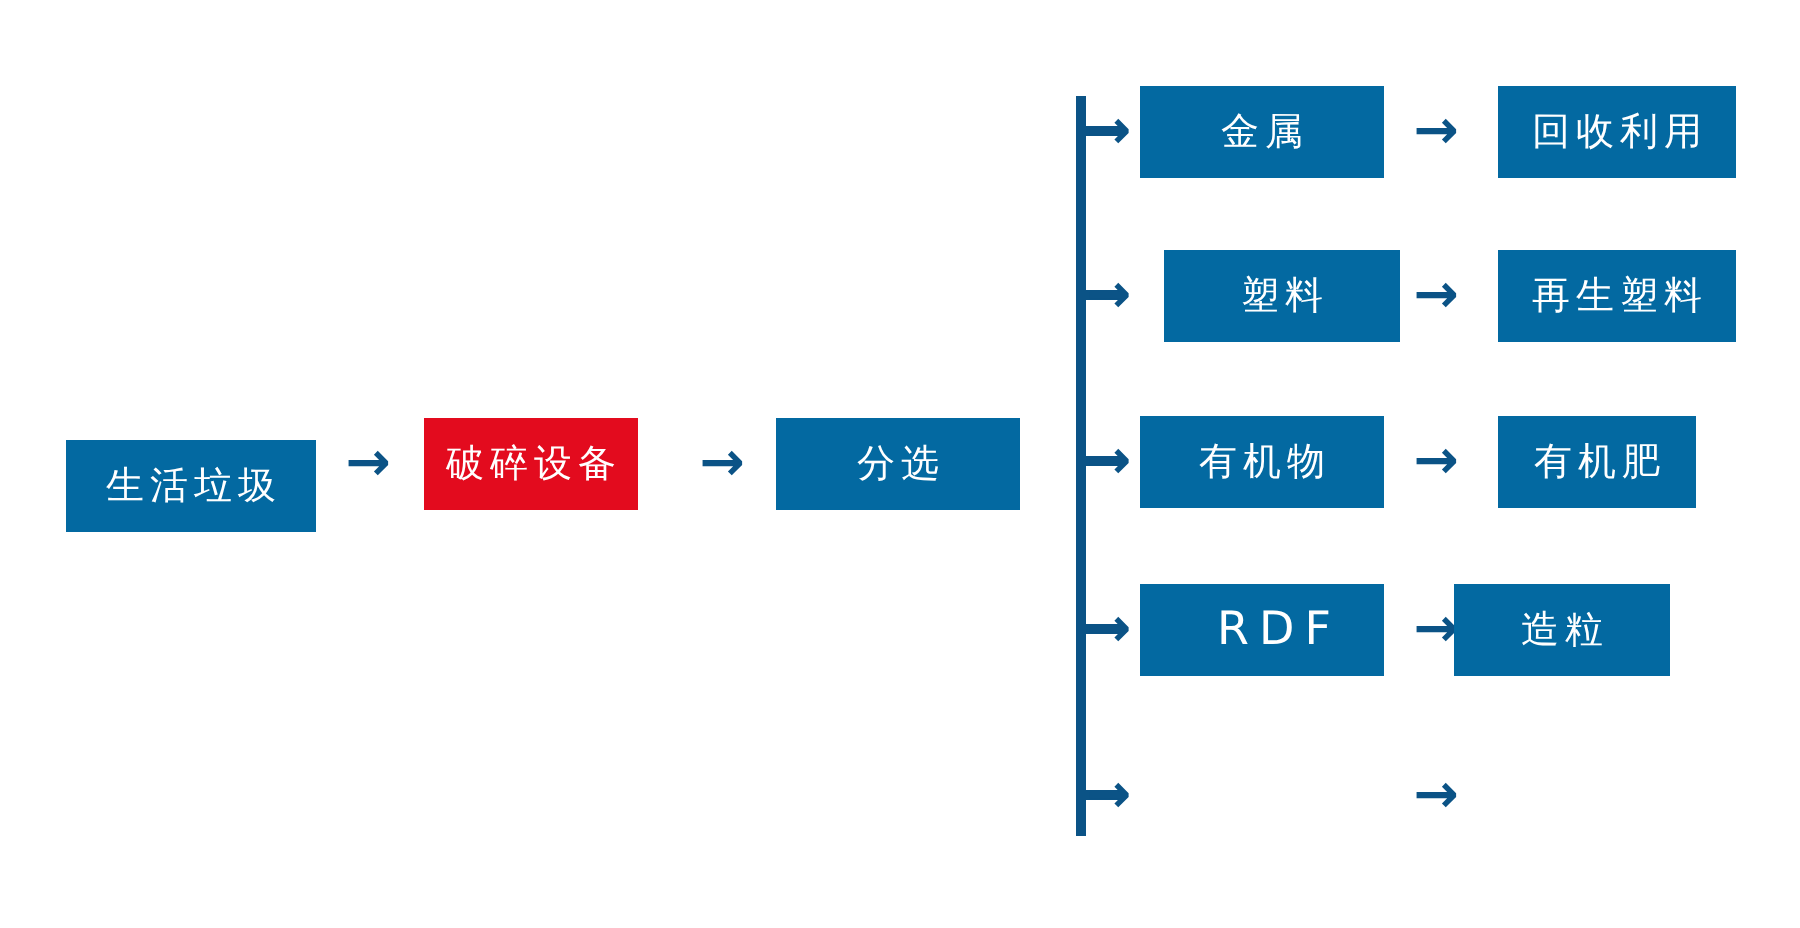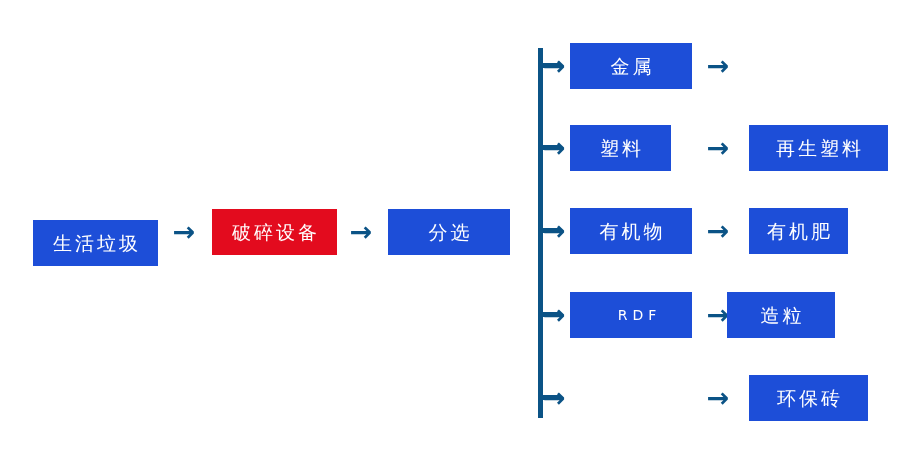--- a/index.html
+++ b/index.html
@@ -26,28 +26,28 @@
     box-sizing: border-box;
     height: 46px;
     line-height: 46px;
     text-align: center;
     color: #ffffff;
     font-size: 19px;
     letter-spacing: 3px;
     text-indent: 3px;
     white-space: nowrap;
     overflow: hidden;
-    background: #1d4ed8;
+    background: #0369a1;
     font-weight: 400;
   }
   .node.accent {
     background: #e30b1e;
   }
   .node.latin {
-    font-size: 14px;
+    font-size: 23px;
     letter-spacing: 5px;
     text-indent: 5px;
     padding-left: 12px;
   }
 
   
   .arrow {
     position: absolute;
     color: #0b5386;
     font-size: 27px;
@@ -85,44 +85,45 @@
 </style>
 </head>
 <body>
 
 <div id="diagram">
 
   <div class="node" style="left:33px; top:220px; width:125px;">生活垃圾</div>
 
   <div class="arrow" style="left:167px; top:218px;">→</div>
 
-  <div class="node accent" style="left:212px; top:209px; width:125px;">破碎设备</div>
+  <div class="node accent" style="left:212px; top:209px; width:107px;">破碎设备</div>
 
   <div class="arrow" style="left:344px; top:218px;">→</div>
 
   <div class="node" style="left:388px; top:209px; width:122px;">分选</div>
 
   <div class="trunk" style="left:538px; top:48px; height:370px;"></div>
 
   <div class="stub" style="left:538px; top:63px; width:22px;"></div>
   <div class="branch-arrow" style="left:543px; top:52px;">→</div>
 
   <div class="node" style="left:570px; top:43px; width:122px;">金属</div>
 
   <div class="arrow" style="left:701px; top:52px;">→</div>
 
+  <div class="node" style="left:749px; top:43px; width:119px;">回收利用</div>
 
   <div class="stub" style="left:538px; top:145px; width:22px;"></div>
   <div class="branch-arrow" style="left:543px; top:134px;">→</div>
 
-  <div class="node" style="left:570px; top:125px; width:101px;">塑料</div>
+  <div class="node" style="left:582px; top:125px; width:118px;">塑料</div>
 
   <div class="arrow" style="left:701px; top:134px;">→</div>
 
-  <div class="node" style="left:749px; top:125px; width:139px;">再生塑料</div>
+  <div class="node" style="left:749px; top:125px; width:119px;">再生塑料</div>
 
   <div class="stub" style="left:538px; top:228px; width:22px;"></div>
   <div class="branch-arrow" style="left:543px; top:217px;">→</div>
 
   <div class="node" style="left:570px; top:208px; width:122px;">有机物</div>
 
   <div class="arrow" style="left:701px; top:217px;">→</div>
 
   <div class="node" style="left:749px; top:208px; width:99px;">有机肥</div>
 
@@ -134,15 +135,14 @@
   <div class="arrow" style="left:701px; top:301px;">→</div>
 
   <div class="node" style="left:727px; top:292px; width:108px;">造粒</div>
 
   <div class="stub" style="left:538px; top:395px; width:22px;"></div>
   <div class="branch-arrow" style="left:543px; top:384px;">→</div>
 
 
   <div class="arrow" style="left:701px; top:384px;">→</div>
 
-  <div class="node" style="left:749px; top:375px; width:119px;">环保砖</div>
 
 </div>
 
 </body></html>

